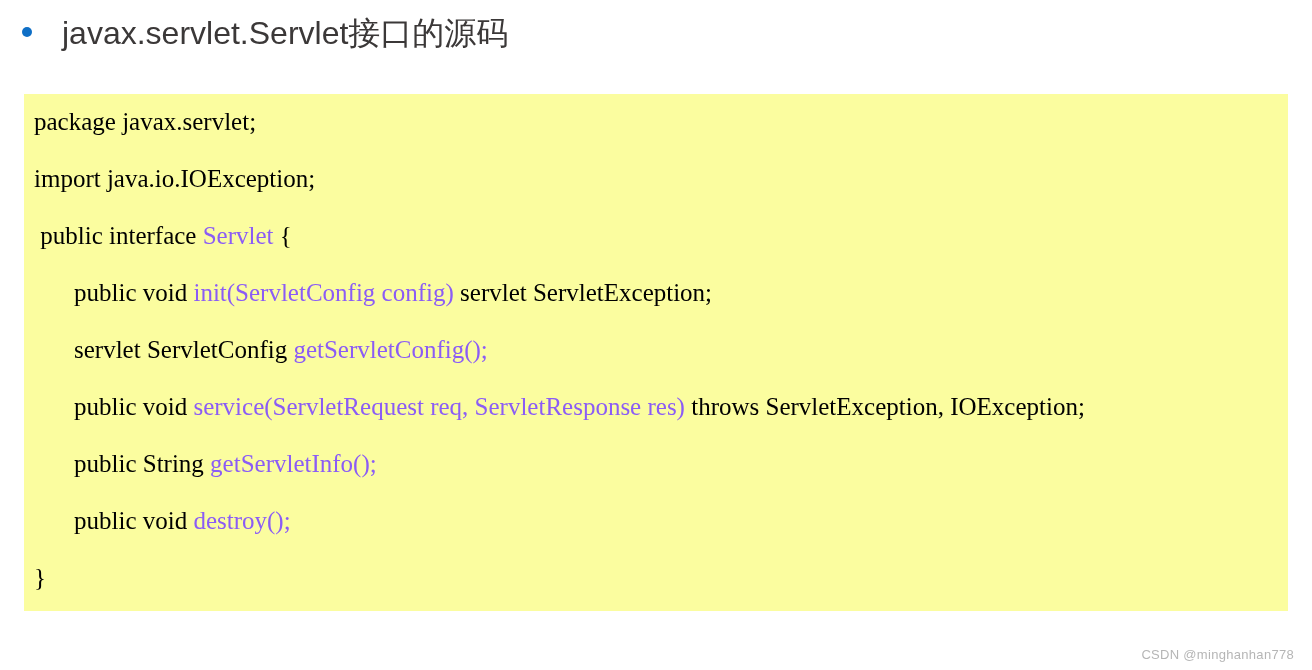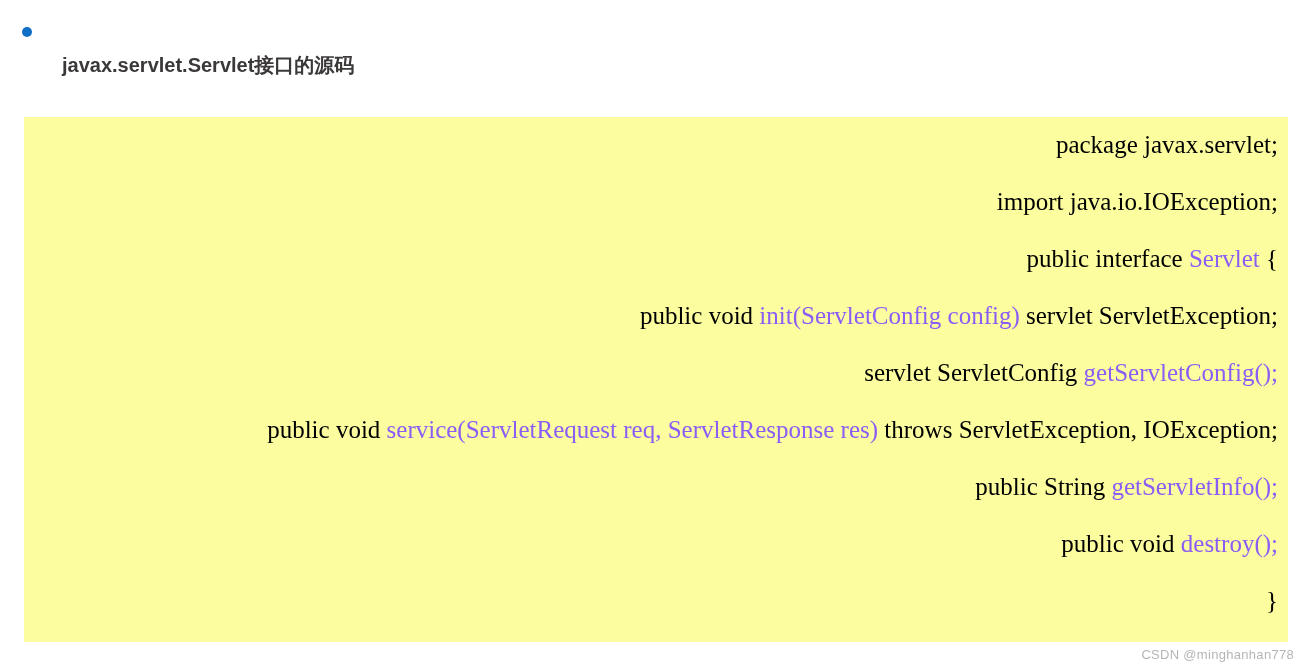--- a/index.html
+++ b/index.html
@@ -20,34 +20,32 @@
     width: 10px;
     height: 10px;
     border-radius: 50%;
     background: #0f6fc6;
     margin-top: 15px;
     margin-right: 30px;
     flex-shrink: 0;
   }
   .heading-text {
     font-family: "Microsoft YaHei", Arial, sans-serif;
-    font-size: 20px;
+    font-size: 32px;
     color: #3b3838;
-    font-weight: 700;
-    margin-top: 40px;
+    font-weight: 400;
   }
   .code-block {
     margin: 38px 24px 0 24px;
     background: #FBFD9F;
-    padding: 10px 10px 24px 10px;
+    padding: 10px 10px 16px 10px;
     font-family: "Times New Roman", serif;
     font-size: 25px;
     color: #000;
     line-height: 1.4;
-    text-align: right;
   }
   .code-line {
     margin-bottom: 22px;
     white-space: pre-wrap;
   }
   .code-line:last-child { margin-bottom: 0; }
   .red { color: #8b5cf6; font-family: Liberation Serif, serif; }
   .indent2 { padding-left: 40px; }
   .watermark {
     position: absolute;

